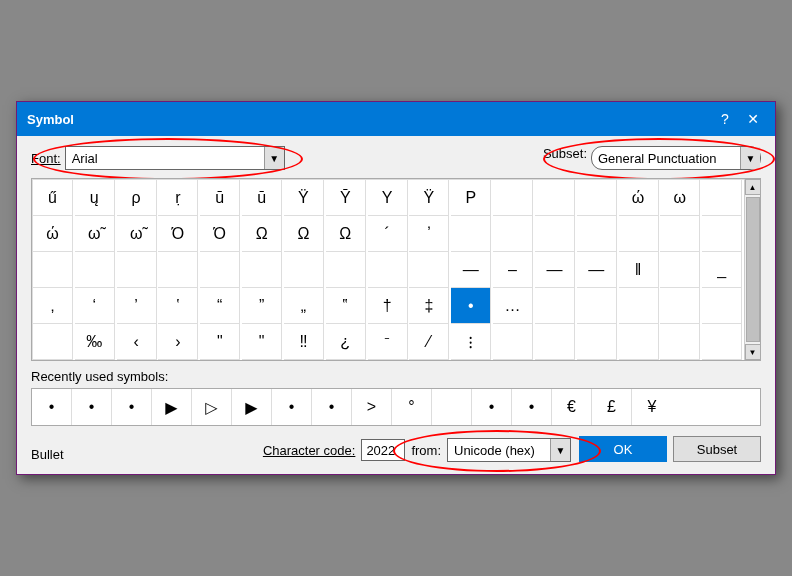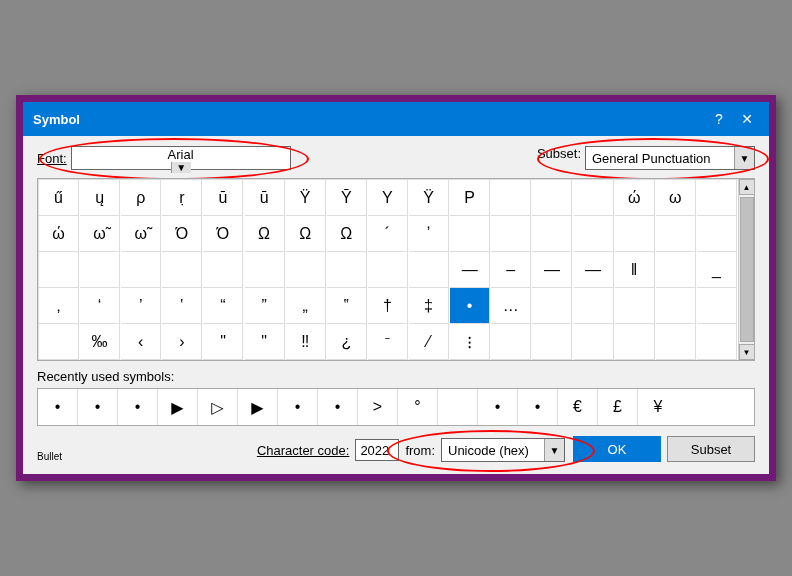--- a/index.html
+++ b/index.html
@@ -7,21 +7,21 @@
       background: #888;
       display: flex;
       align-items: center;
       justify-content: center;
       height: 100vh;
       font-family: 'Segoe UI', Arial, sans-serif;
       font-size: 13px;
     }
     .dialog {
       background: #f0f0f0;
-      border: 7px solid #701a75;
+      border: 1px solid #701a75;
       box-shadow: 4px 4px 12px rgba(0,0,0,0.5);
       width: 760px;
       padding: 0;
     }
     .title-bar {
       background: #0078d7;
       color: white;
       display: flex;
       align-items: center;
       justify-content: space-between;
@@ -76,22 +76,22 @@
       width: 20px;
       height: 22px;
       background: #e0e0e0;
       border-left: 1px solid #999;
       display: flex;
       align-items: center;
       justify-content: center;
       cursor: pointer;
       font-size: 10px;
     }
-    .font-dropdown { width: 220px; flex-direction: column; }
-    .subset-dropdown { width: 170px; }
+    .font-dropdown { width: 220px; }
+    .subset-dropdown { width: 170px; border-radius: 11px; }
 
     
     .symbol-grid-container {
       position: relative;
       border: 1px solid #aaa;
       background: white;
       margin-bottom: 8px;
     }
     .symbol-grid {
       display: grid;
@@ -172,21 +172,21 @@
     
     .bottom-section {
       display: flex;
       align-items: flex-end;
       gap: 8px;
     }
     .unicode-info {
       flex: 1;
     }
     .unicode-name-label { font-size: 12px; margin-bottom: 2px; }
-    .unicode-name-value { font-size: 10px; }
+    .unicode-name-value { font-size: 13px; }
     .char-code-label { text-decoration: underline; font-size: 13px; }
     .char-code-input {
       width: 44px;
       height: 22px;
       border: 1px solid #666;
       padding: 0 4px;
       font-size: 13px;
       background: white;
     }
     .from-dropdown { width: 124px; }

